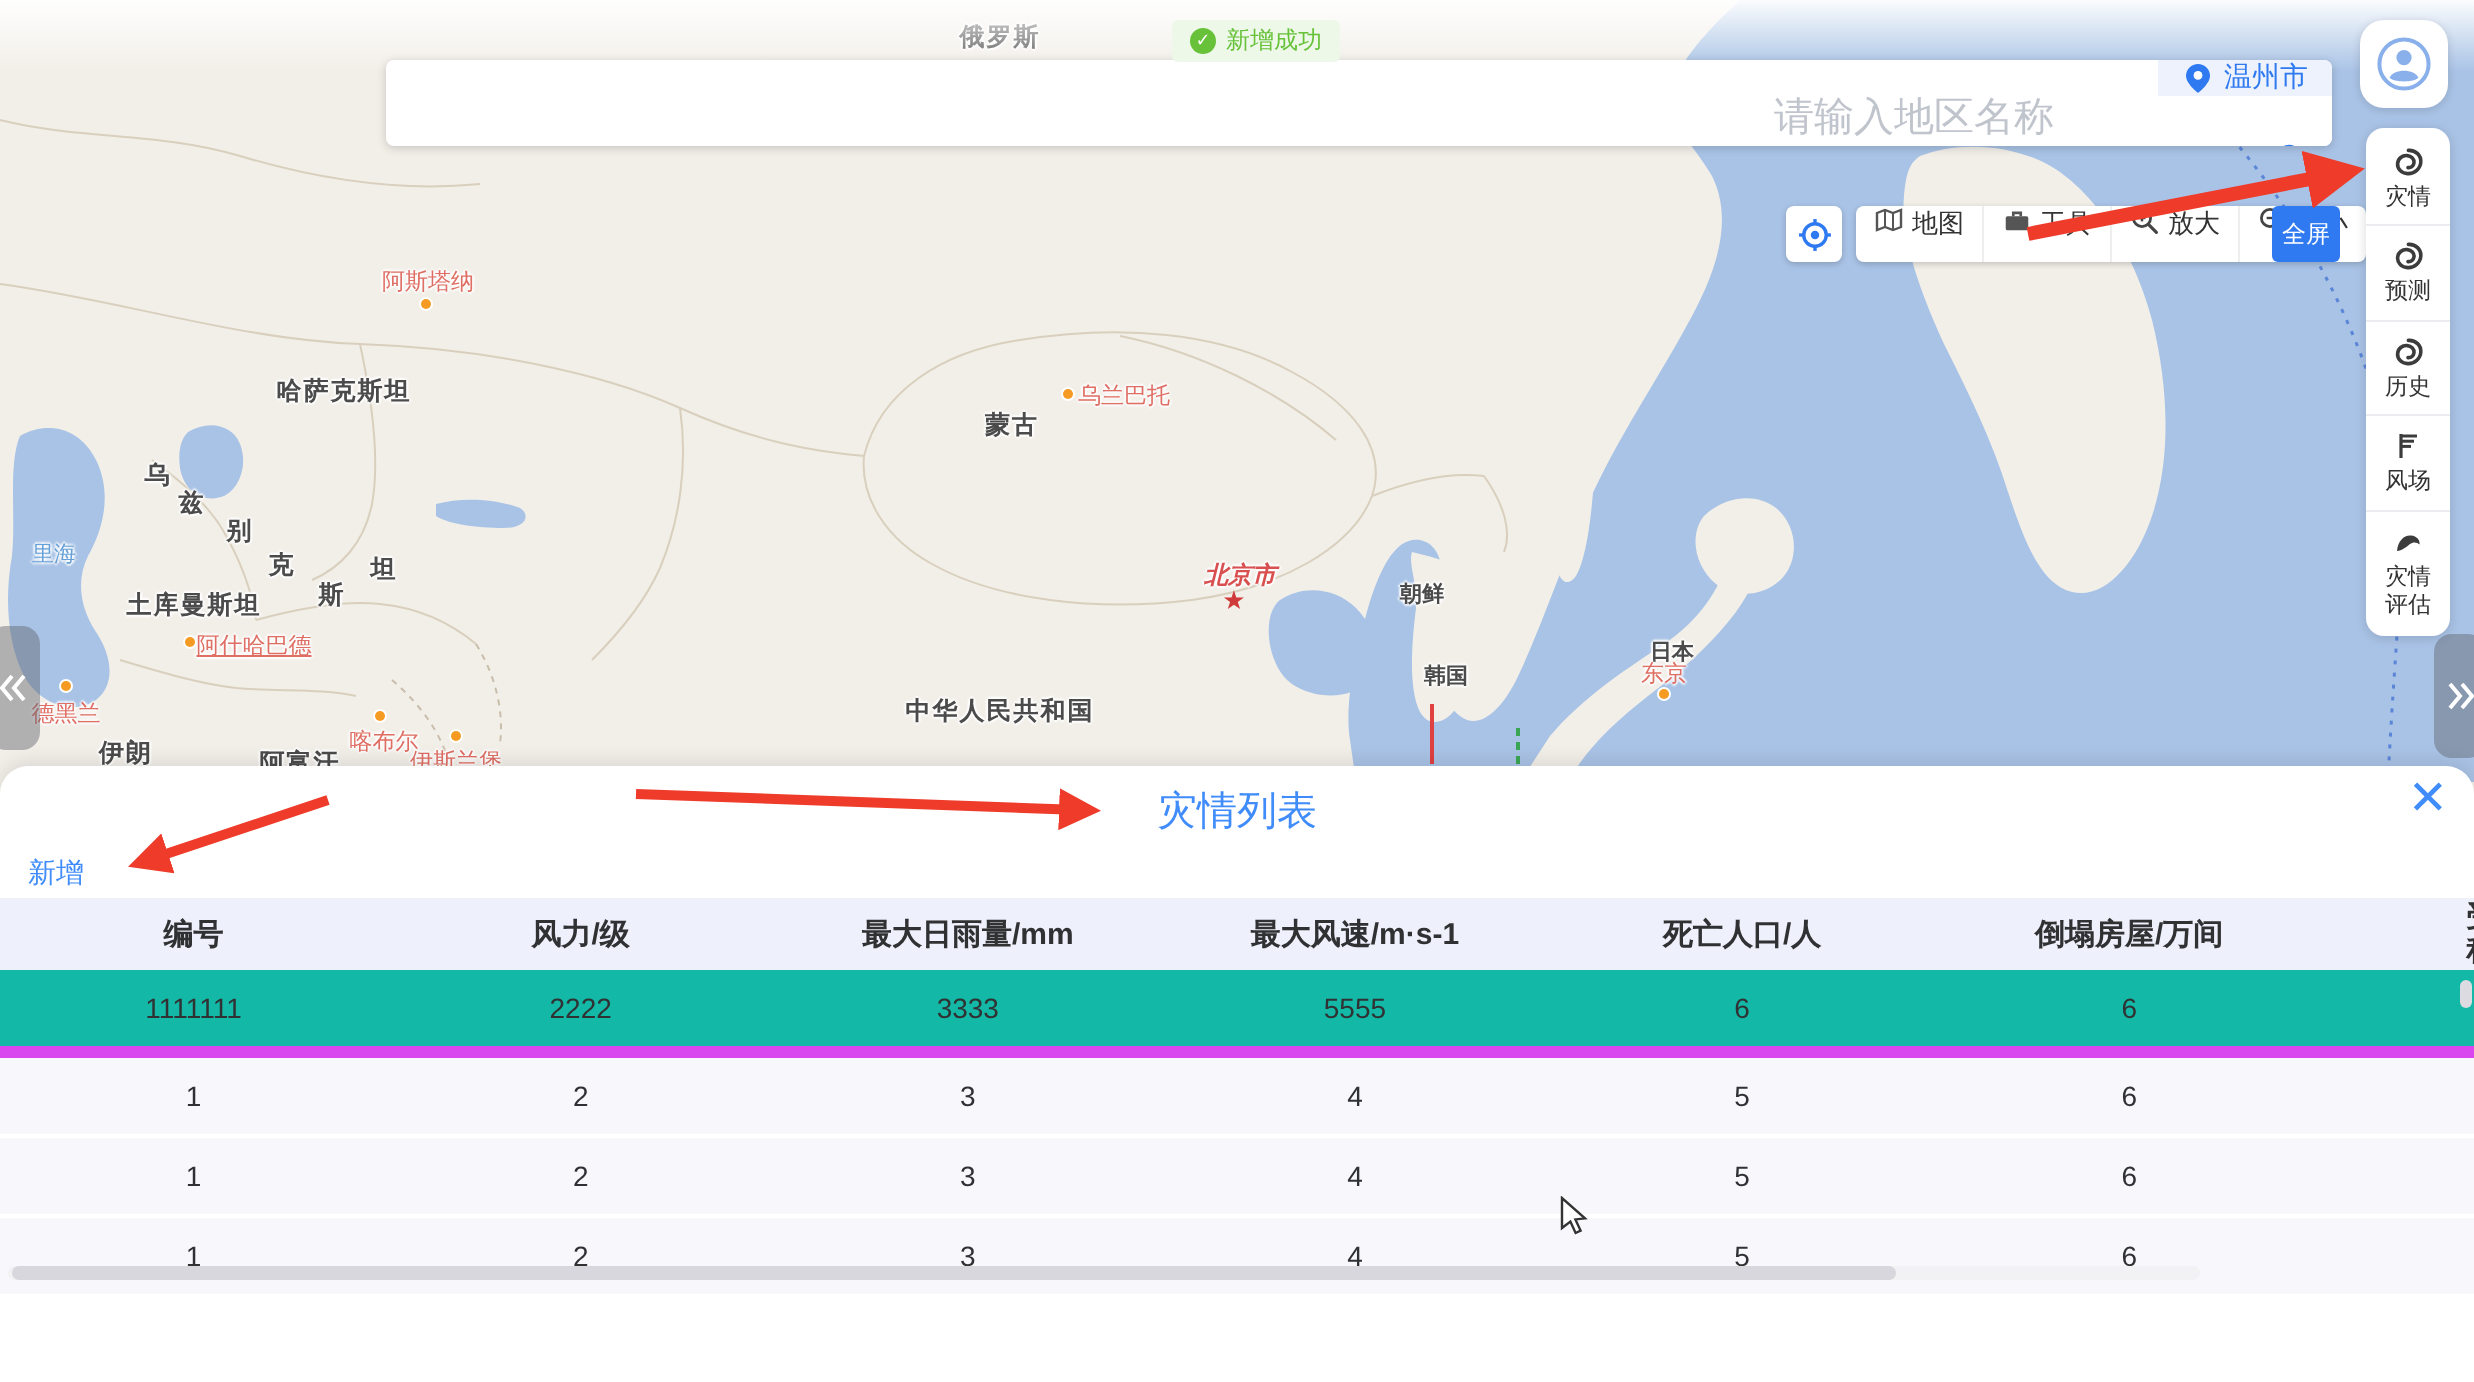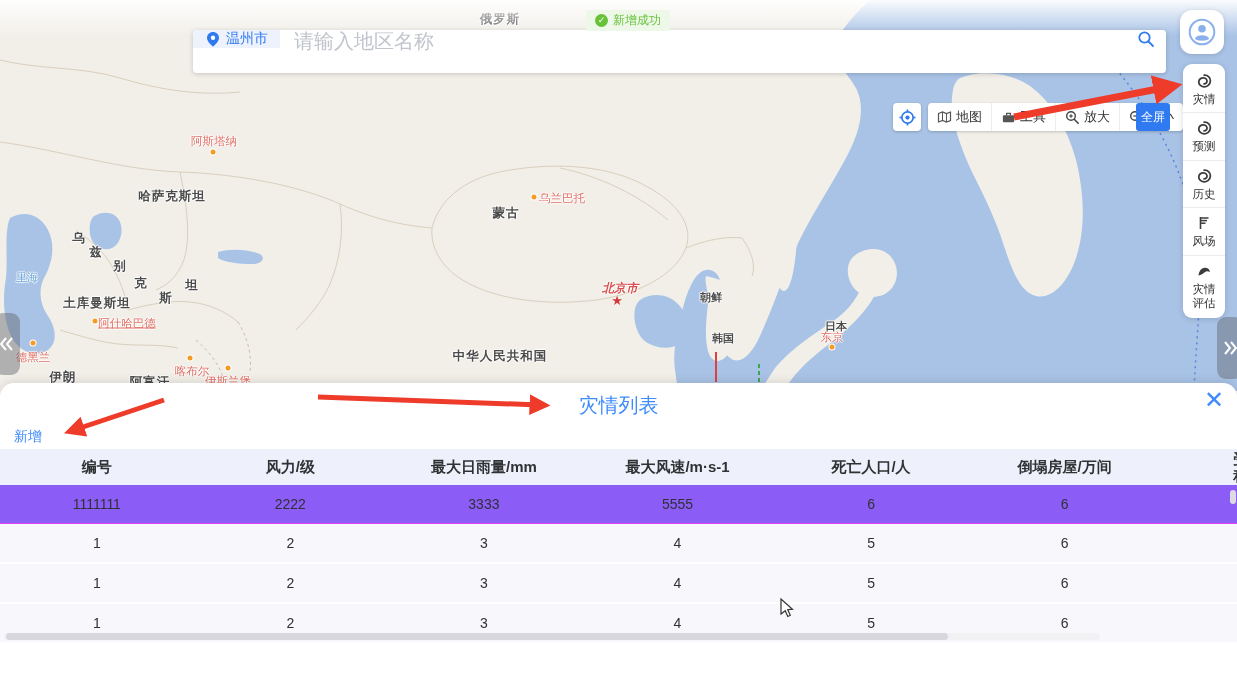--- a/index.html
+++ b/index.html
@@ -27,34 +27,34 @@
   .app-badge{position:absolute;left:8px;top:7px;background:rgba(122,140,187,.85);color:#fff;
     font-size:14px;padding:5px 10px;border-radius:4px;z-index:7;}
   .toast{position:absolute;left:586px;top:10px;height:21px;display:flex;align-items:center;gap:5px;
     background:#eef8e9;border-radius:3px;padding:0 9px;z-index:7;}
   .toast .chk{width:13px;height:13px;border-radius:50%;background:#67c23a;color:#fff;font-size:9px;
     display:flex;align-items:center;justify-content:center;line-height:1;}
   .toast .txt{color:#67c23a;font-size:12px;}
 
   
   .searchbar{position:absolute;left:193px;top:30px;width:973px;height:43px;background:#fff;border-radius:4px;
-    box-shadow:0 1px 5px rgba(0,0,0,.18);display:flex;align-items:flex-start;z-index:6;overflow:hidden;}
+    box-shadow:0 1px 5px rgba(0,0,0,.18);display:flex;align-items:flex-end;z-index:6;overflow:hidden;flex-direction:column;}
   .city-chip{display:flex;align-items:center;gap:5px;background:#edf2fd;padding:0 12px;}
   .city-chip .city{color:#2f7af0;font-size:14px;}
   .searchbar input{flex:1;border:none;outline:none;font-size:20px;padding:0 14px;
     font-family:"Liberation Sans",sans-serif;color:#c2410c;}
   .searchbar input::placeholder{color:#c0c4cc;}
   .search-btn{width:40px;display:flex;align-items:center;justify-content:center;cursor:pointer;background:#fff;}
 
   
   .locate-btn{position:absolute;left:893px;top:103px;width:28px;height:28px;background:#fff;border-radius:4px;
     box-shadow:0 1px 3px rgba(0,0,0,.2);display:flex;align-items:center;justify-content:center;z-index:6;}
   .tb-group{position:absolute;left:928px;top:103px;height:28px;background:#fff;border-radius:4px;
     box-shadow:0 1px 3px rgba(0,0,0,.2);display:flex;z-index:6;}
-  .tb-item{display:flex;align-items:center;gap:4px;padding:0 9px;font-size:13px;color:#333;cursor:pointer;}
+  .tb-item{display:flex;gap:4px;padding:0 9px;font-size:13px;color:#333;cursor:pointer;}
   .tb-item + .tb-item{border-left:1px solid #eee;}
   .fullscreen-btn{position:absolute;left:1136px;top:103px;width:34px;height:28px;background:#2f7af0;color:#fff;
     font-size:12px;border-radius:3px;display:flex;align-items:center;justify-content:center;z-index:6;cursor:pointer;}
 
   
   .avatar-btn{position:absolute;left:1180px;top:10px;width:44px;height:44px;background:#fff;border-radius:12px;
     box-shadow:0 1px 5px rgba(0,0,0,.15);display:flex;align-items:center;justify-content:center;z-index:6;}
   .tools-panel{position:absolute;left:1183px;top:64px;width:42px;background:#fff;border-radius:9px;
     box-shadow:0 1px 6px rgba(0,0,0,.15);z-index:6;padding:2px 0;}
   .sb-item{display:flex;flex-direction:column;align-items:center;padding:7px 0 6px;cursor:pointer;}
@@ -71,21 +71,21 @@
   .panel{position:absolute;left:0;top:383px;width:1237px;height:308px;background:#fff;
     border-radius:14px 14px 0 0;box-shadow:0 -2px 10px rgba(0,0,0,.10);z-index:8;}
   .panel-title{position:absolute;top:9px;left:0;right:0;text-align:center;font-size:20px;color:#3f8cfa;}
   .panel-close{position:absolute;top:5px;right:13px;font-size:24px;color:#3f8cfa;line-height:1;cursor:pointer;font-weight:300;}
   .add-link{position:absolute;top:45px;left:14px;font-size:14px;color:#3f8cfa;cursor:pointer;}
   .table-clip{position:absolute;top:66px;left:0;width:1237px;overflow:hidden;}
   table{border-collapse:collapse;table-layout:fixed;width:1355px;}
   col{width:193.57px;}
   th{height:36px;background:#eef1fb;font-size:15px;font-weight:700;color:#2f3133;text-align:center;padding:0;}
   td{height:38px;font-size:14px;color:#2f3133;text-align:center;padding:0;}
-  tr.row-plain td{background:#8b5cf6;border-bottom:1px solid #d946ef;}
+  tr.row-plain td{background:#14b8a6;border-bottom:6px solid #d946ef;}
   tr.row-tint td{background:#f8f7fb;border-bottom:2px solid #fff;}
   .th-last-inner{display:inline-block;width:50px;text-align:left;line-height:1.15;vertical-align:middle;}
   .hscroll-track{position:absolute;left:4px;top:250px;width:1096px;height:7px;background:#f2f2f4;border-radius:4px;}
   .hscroll-thumb{position:absolute;left:6px;top:250px;width:942px;height:7px;background:#d8d7dd;border-radius:4px;cursor:pointer;}
   .vscroll-bit{position:absolute;right:1px;top:107px;width:6px;height:14px;background:#dcdbe1;border-radius:3px;cursor:pointer;}
 
   
   #annot{position:absolute;left:0;top:0;z-index:10;pointer-events:none;}
   #cursor{position:absolute;left:780px;top:598px;z-index:11;pointer-events:none;}
 </style>

